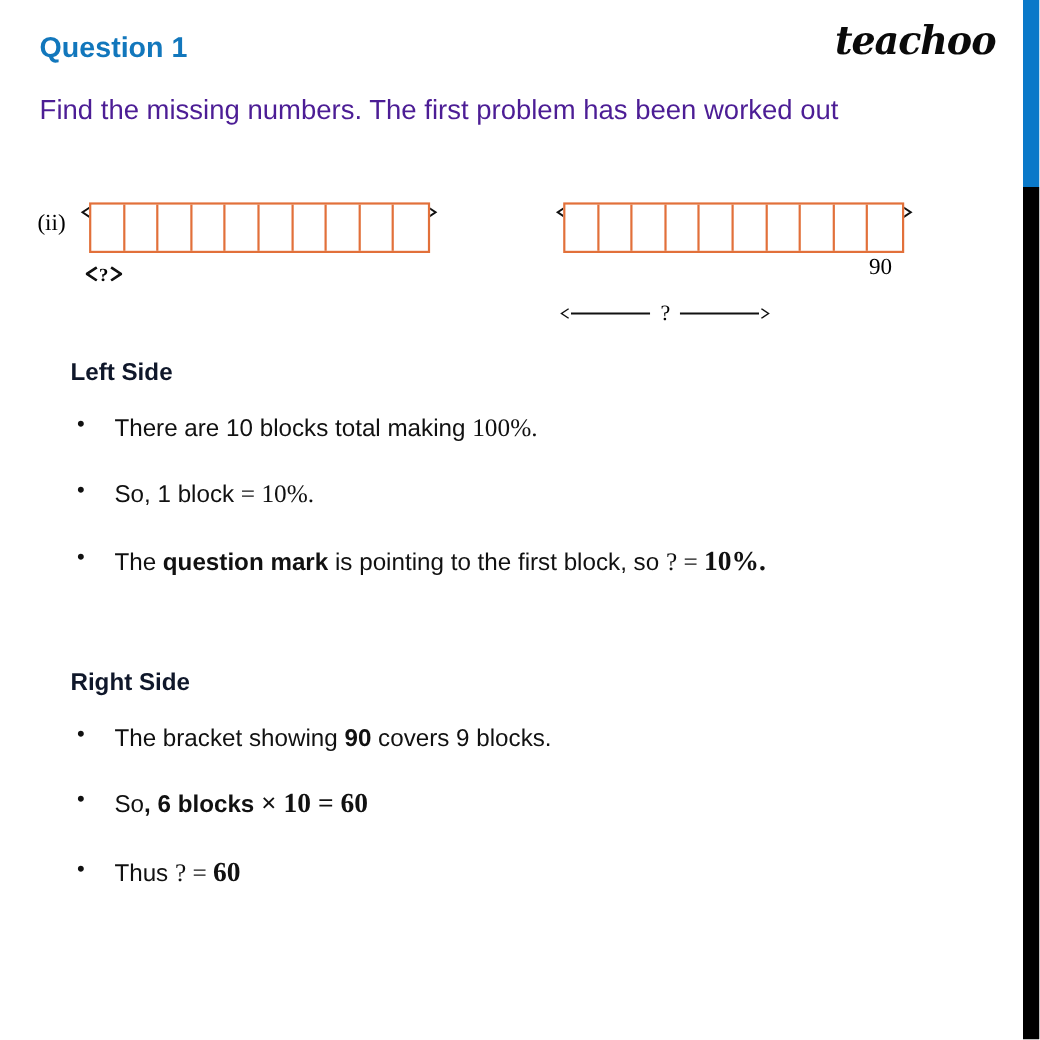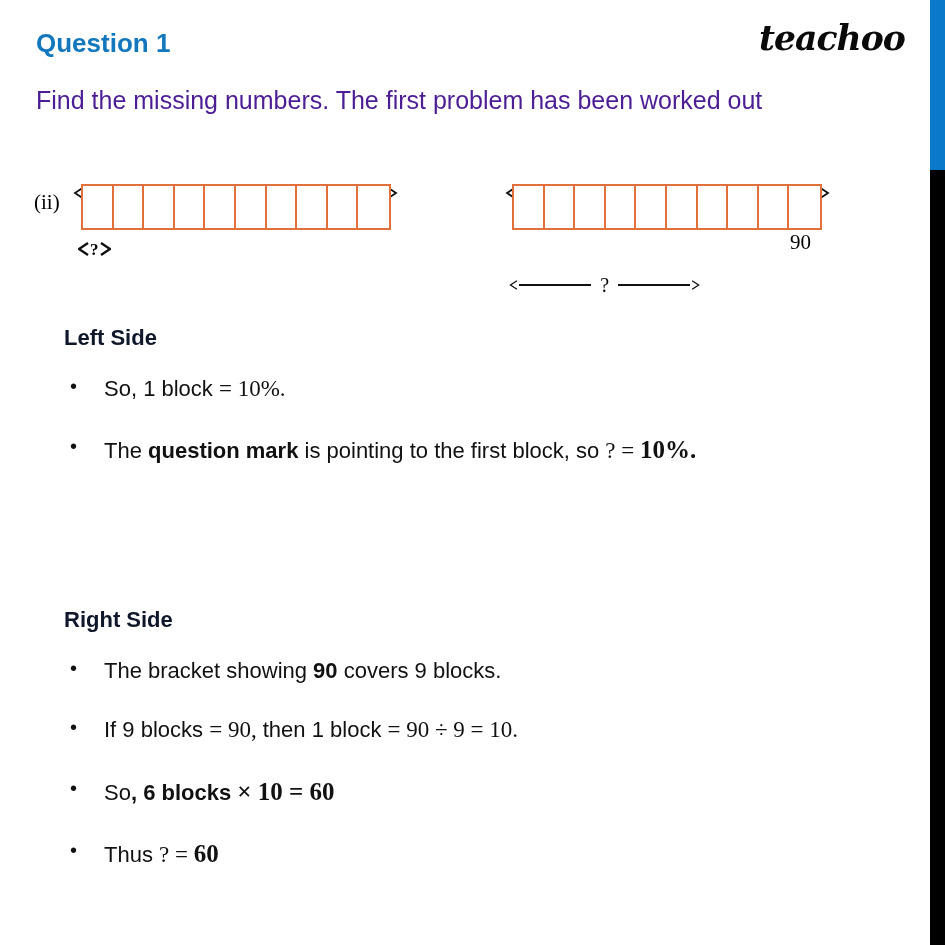--- a/index.html
+++ b/index.html
@@ -302,25 +302,25 @@
           <polyline points="3,2 12,8 3,14" fill="none" stroke="#111" stroke-width="1.8"></polyline>
         </svg>
       </div>
 
       <div class="value-label" id="value-right" style="left: 295px; top: 88px;">90</div>
     </div>
   </div>
 
   <div class="section-heading" id="heading-left" style="top: 325px;">Left Side</div>
   <ul class="bullet-list" id="bullets-left" style="top: 376px;">
+      <li><span>There are 10 blocks total making </span><span class="mathy">100%.</span></li>
       <li><span>So, 1 block </span><span class="mathy">= 10%.</span></li>
       <li><span>The </span><span style="font-weight: bold;">question mark</span><span> is pointing to the first block, so </span><span class="mathy">? = </span><span class="mathy-b">10</span><span class="mathy-b">%.</span></li>
     </ul>
 
   <div class="section-heading" id="heading-right" style="top: 607px;">Right Side</div>
   <ul class="bullet-list" id="bullets-right" style="top: 658px;">
       <li><span>The bracket showing </span><span style="font-weight: bold;">90</span><span> covers 9 blocks.</span></li>
-      <li><span>If 9 blocks </span><span class="mathy">= 90,</span><span> then 1 block </span><span class="mathy">= 90 ÷ 9 = 10.</span></li>
       <li><span>So</span><span style="font-weight: bold;">, 6 blocks </span><span class="mathy-b">×  10 = 60</span></li>
       <li><span>Thus </span><span class="mathy">? = </span><span class="mathy-b">60</span></li>
     </ul>
 
 </div>
 
 </body></html>

